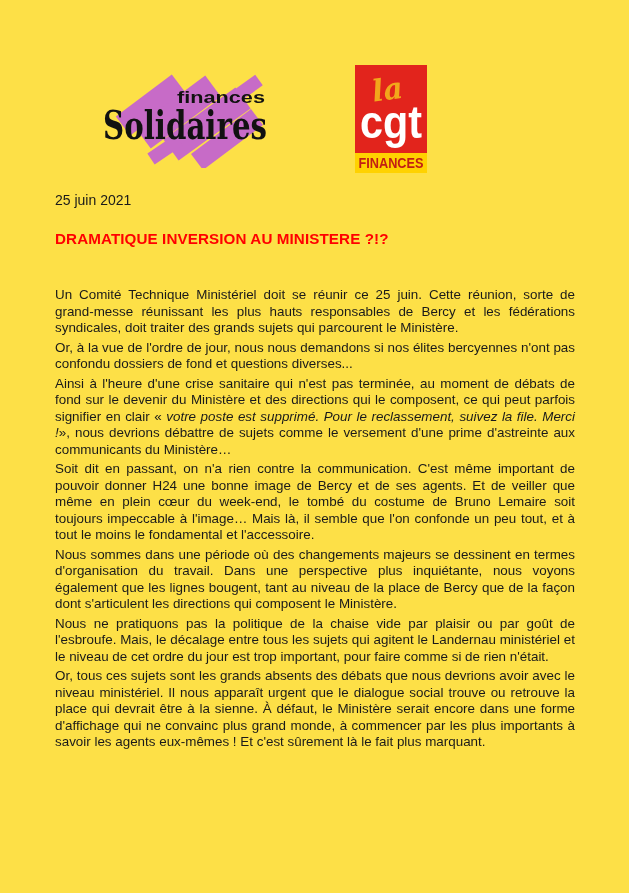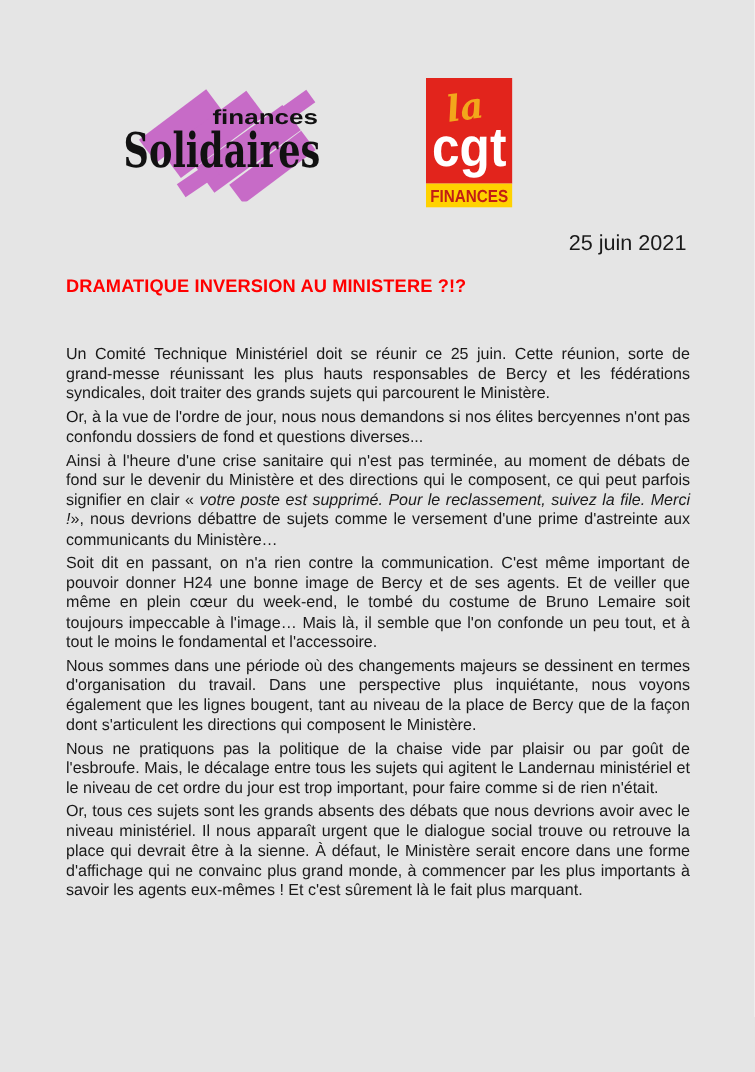--- a/index.html
+++ b/index.html
@@ -1,27 +1,27 @@
 <!DOCTYPE html>
 <html><head>
 <meta charset="utf-8">
 <style>
   html,body { margin:0; padding:0; background:#ffffff; }
   .page {
     position:relative;
     width:629px; height:893px;
-    background:#e5e5e5;
+    background:#fde047;
     font-family:"Liberation Sans", sans-serif;
     overflow:hidden;
   }
   .logo-solidaires { position:absolute; left:101px; top:72px; width:170px; height:96px; }
   .logo-cgt { position:absolute; left:355px; top:65px; width:72px; height:108px; }
   .doc-date {
     position:absolute; left:55px; top:192px; width:517px;
-    text-align:right; font-size:18px; color:#1a1a1a;
+    font-size:14px; color:#1a1a1a;
   }
   .doc-title {
     position:absolute; left:55px; top:230px; width:520px;
     font-size:15.2px; font-weight:bold;
     color:#FF0000; letter-spacing:0.1px;
   }
   .doc-body {
     position:absolute; left:55px; top:287px; width:520px;
     font-size:13.4px; line-height:16.5px; color:#1a1a1a;
     text-align:justify;

